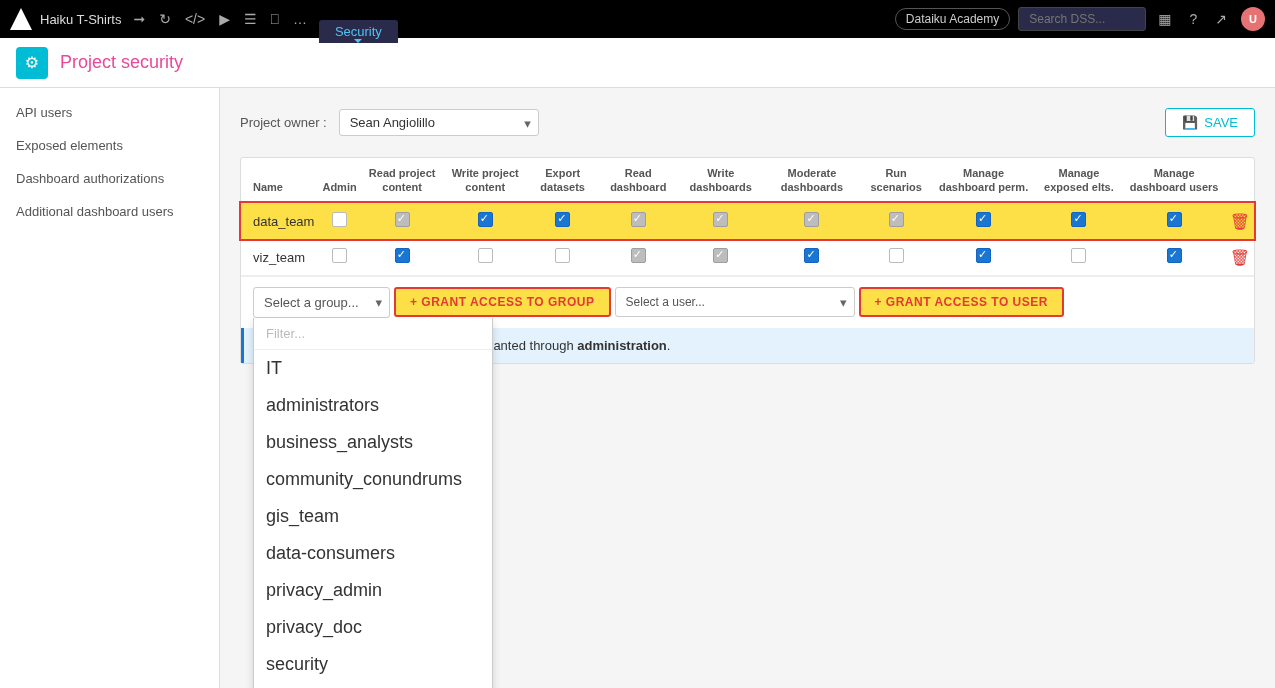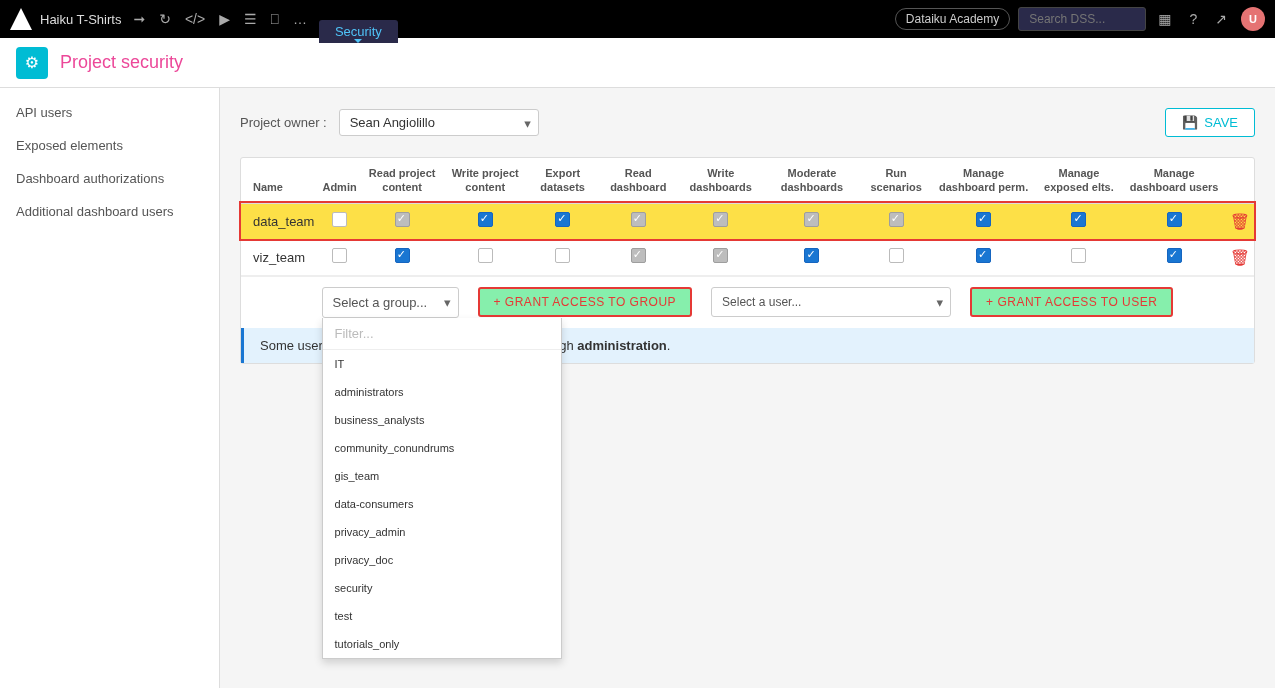--- a/index.html
+++ b/index.html
@@ -57,37 +57,37 @@
     .perm-table tr.highlighted { outline: 2px solid #e53935; }
     .perm-table tr.highlighted td { background: #fde047; margin-left: 44px; }
     .cb-checked-blue { display: inline-block; width: 15px; height: 15px; background: #1976d2; border: 1px solid #1565c0; border-radius: 2px; position: relative; cursor: pointer; }
     .cb-checked-blue::after { content: '✓'; color: white; font-size: 11px; position: absolute; top: -1px; left: 1px; }
     .cb-checked-gray { display: inline-block; width: 15px; height: 15px; background: #bdbdbd; border: 1px solid #9e9e9e; border-radius: 2px; position: relative; cursor: pointer; }
     .cb-checked-gray::after { content: '✓'; color: white; font-size: 11px; position: absolute; top: -1px; left: 1px; }
     .cb-unchecked { display: inline-block; width: 15px; height: 15px; background: white; border: 1px solid #bbb; border-radius: 2px; cursor: pointer; }
     .delete-icon { color: #e53935; cursor: pointer; font-size: 16px; }
 
     
-    .grant-row { display: flex; align-items: center; padding: 10px 12px; gap: 19px; border-top: 1px solid #eee; position: relative; justify-content: center; }
+    .grant-row { display: flex; align-items: center; padding: 10px 12px; gap: 4px; border-top: 1px solid #eee; position: relative; }
     .group-select-wrap { position: relative; flex: 0 0 240px; }
     .group-select { width: 100%; background: white; border: 1px solid #ccc; padding: 7px 30px 7px 10px; border-radius: 3px; font-size: 13px; color: #555; cursor: pointer; appearance: none; }
     .group-select-wrap::after { content: '▾'; position: absolute; right: 8px; top: 50%; transform: translateY(-50%); color: #666; pointer-events: none; }
-    .grant-btn { border: 2px solid #e53935; color: #e53935; background: #86efac; padding: 6px 14px; border-radius: 3px; font-size: 12px; font-weight: normal; cursor: pointer; letter-spacing: 0.5px; }
+    .grant-btn { border: 2px solid #e53935; color: #e53935; background: #fde047; padding: 6px 14px; border-radius: 3px; font-size: 12px; font-weight: bold; cursor: pointer; letter-spacing: 0.5px; }
     .user-select-wrap { position: relative; flex: 0 0 240px; }
     .user-select { width: 100%; background: white; border: 1px solid #ccc; padding: 7px 30px 7px 10px; border-radius: 3px; font-size: 12px; color: #555; cursor: pointer; appearance: none; }
     .user-select-wrap::after { content: '▾'; position: absolute; right: 8px; top: 50%; transform: translateY(-50%); color: #666; pointer-events: none; }
 
     
     .info-msg { background: #e3f2fd; border-left: 3px solid #1976d2; padding: 10px 16px; margin: 0; font-size: 13px; color: #333; }
 
     
     .dropdown-panel { position: absolute; background: white; border: 1px solid #ccc; border-top: none; width: 240px; z-index: 1000; box-shadow: 0 4px 8px rgba(0,0,0,0.15); }
     .dropdown-filter { width: 100%; border: none; border-bottom: 1px solid #eee; padding: 8px 12px; font-size: 13px; outline: none; color: #1976d2; }
     .dropdown-filter::placeholder { color: #bbb; }
-    .dropdown-item { padding: 8px 12px; cursor: pointer; font-size: 11px; color: #333; }
+    .dropdown-item { padding: 8px 12px; cursor: pointer; font-size: 18px; color: #333; }
   </style>
 </head>
 <body>
 
 <nav class="top-nav">
   <div class="logo">
     <div class="logo-icon"></div>
   </div>
   <span class="app-name">Haiku T-Shirts</span>
   <div class="nav-icons">

